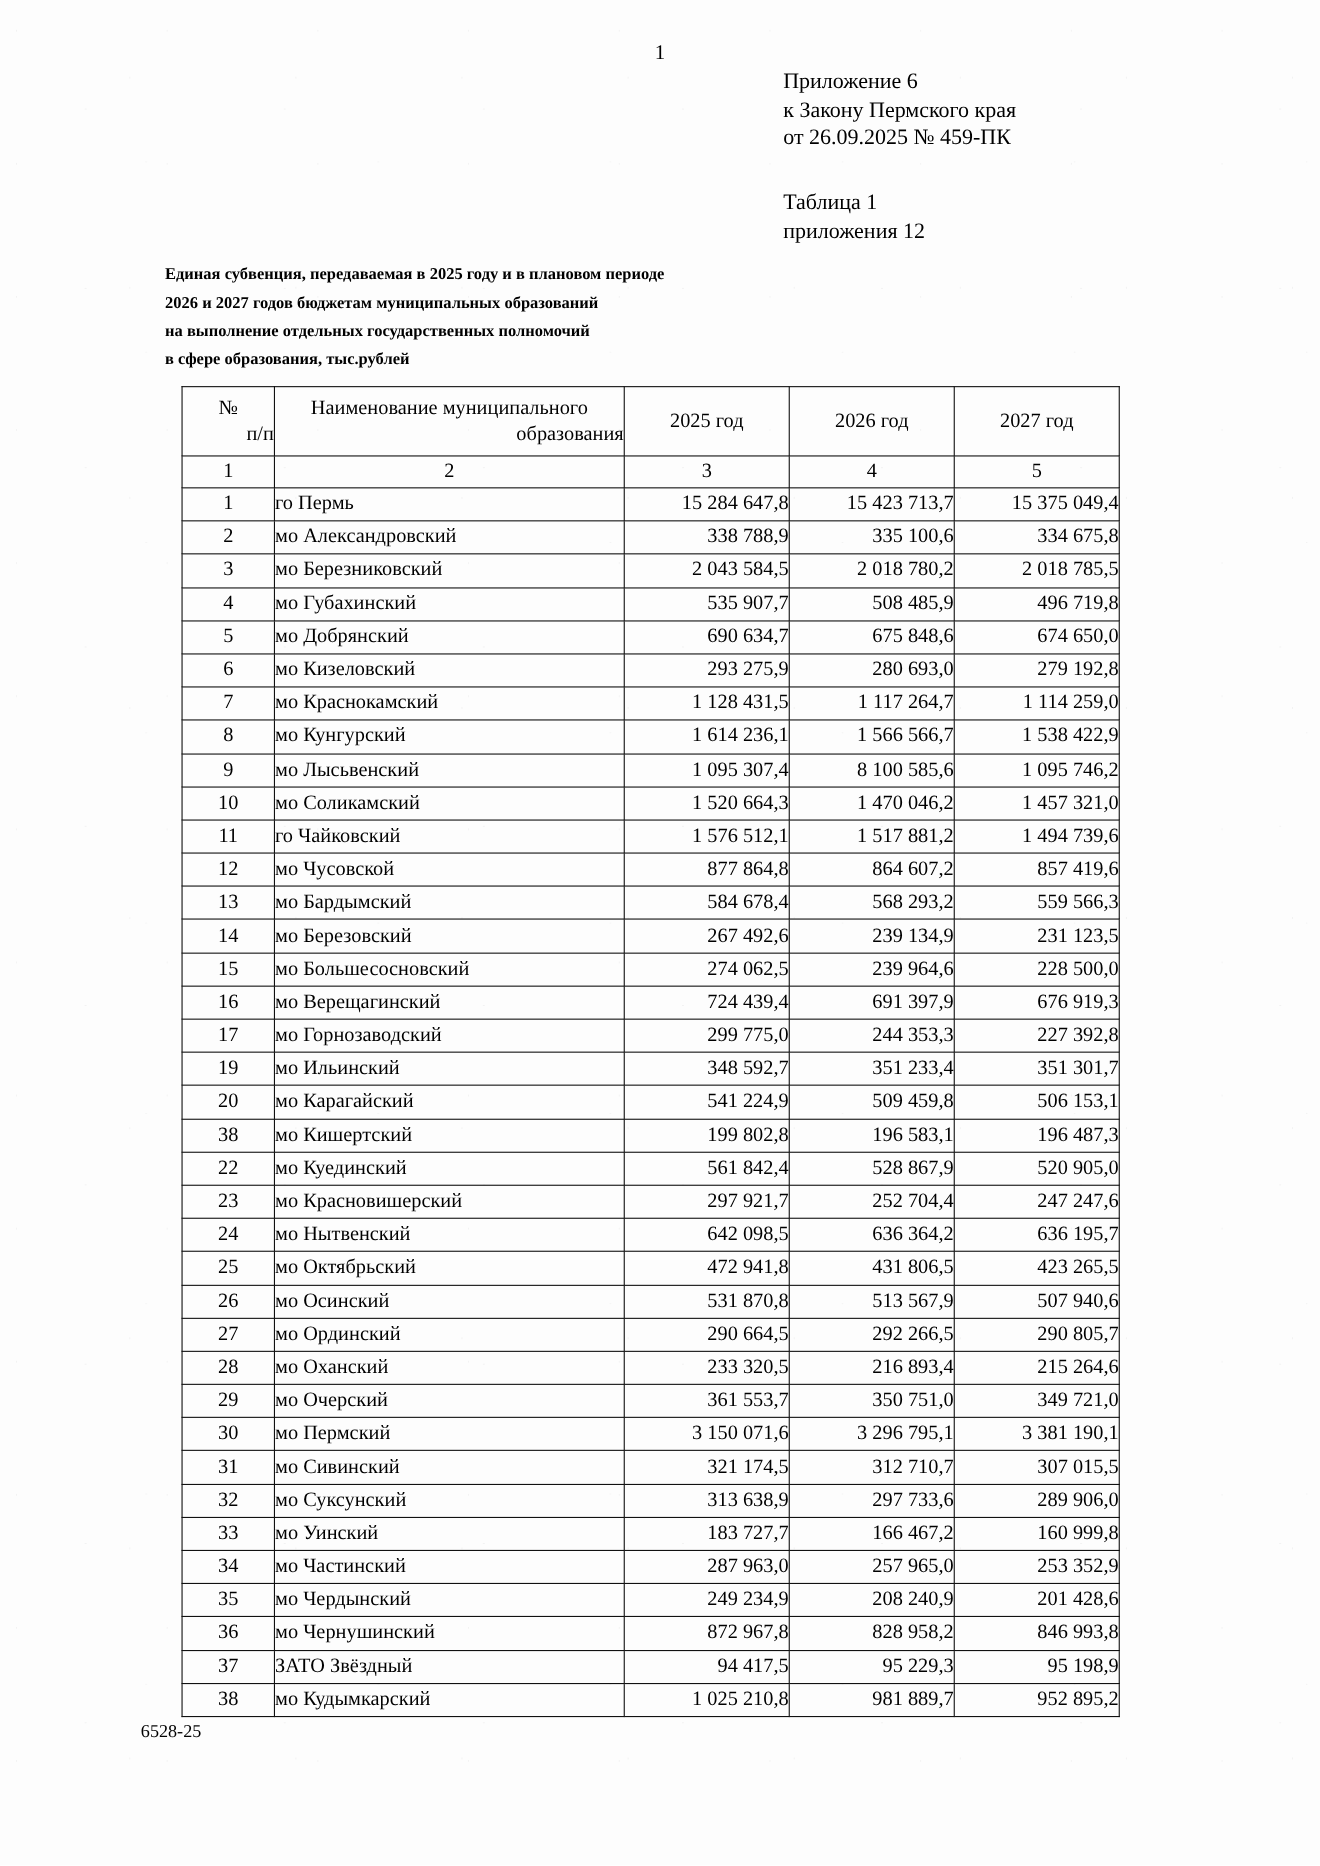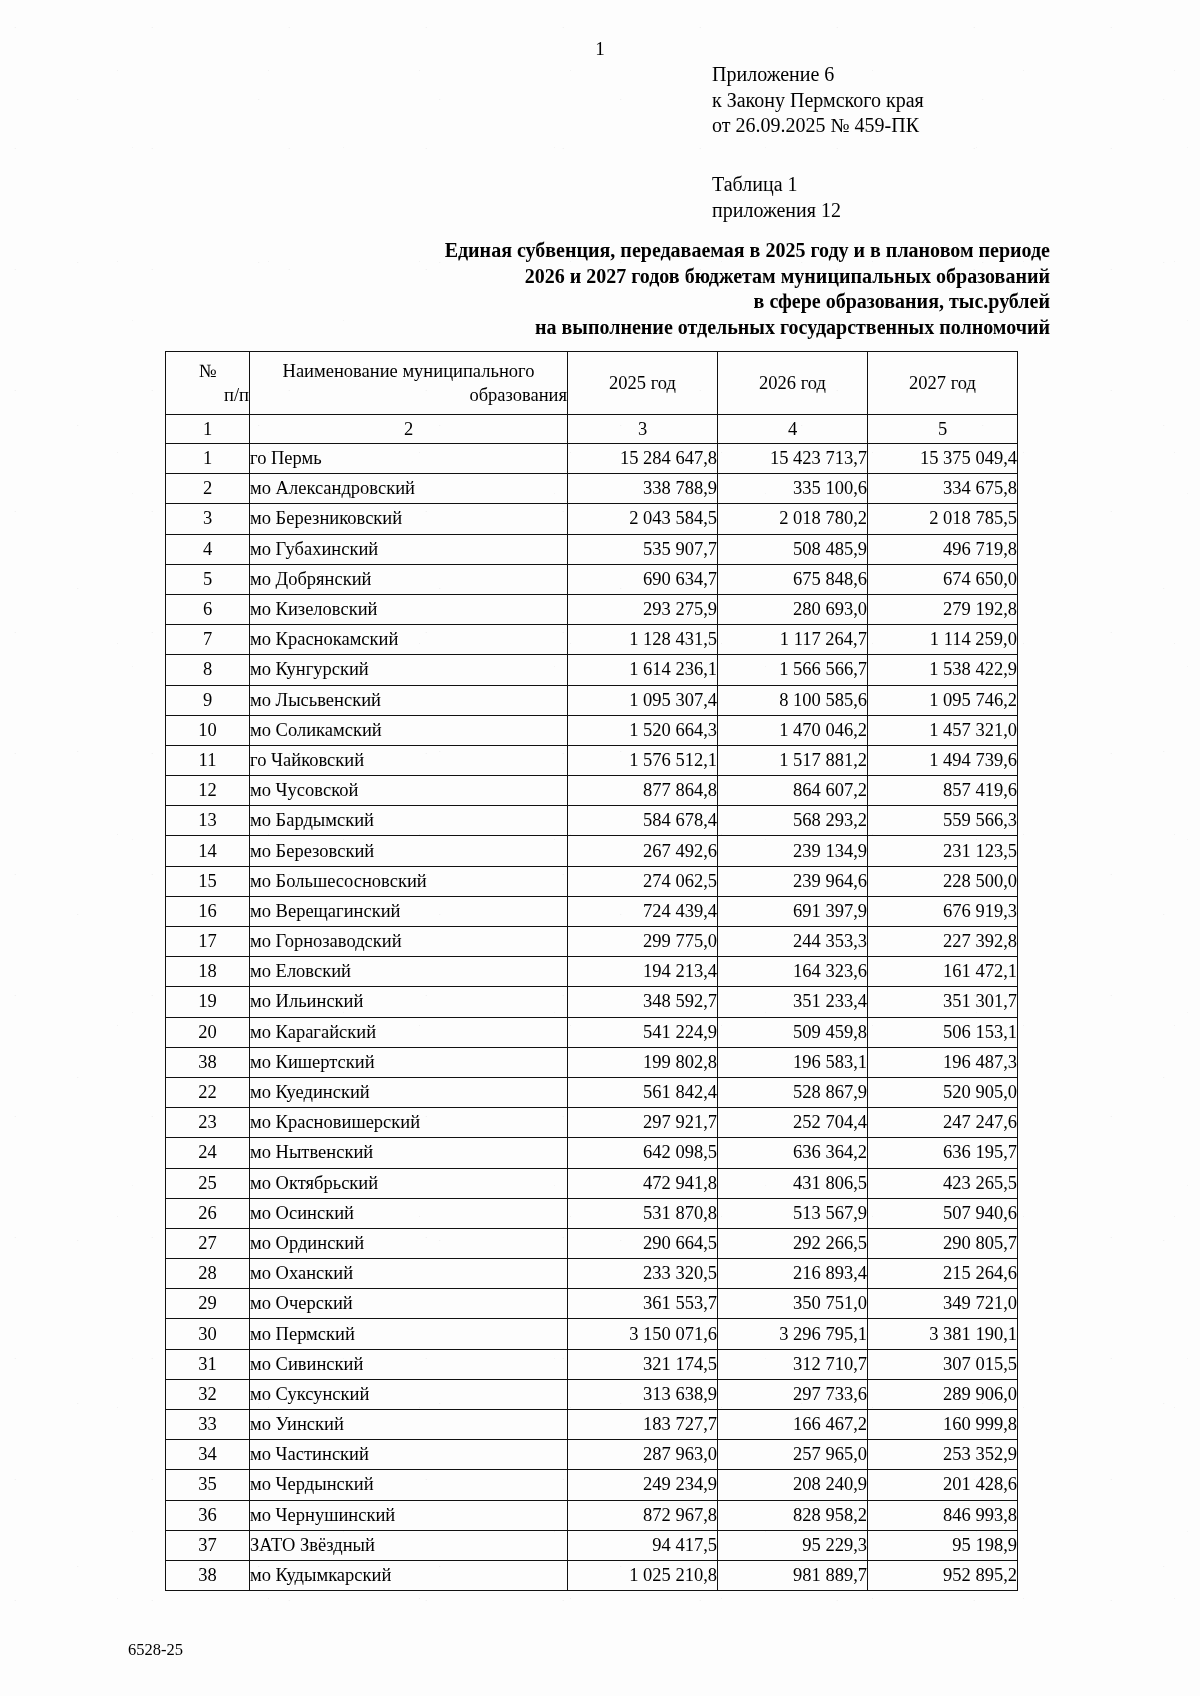--- a/index.html
+++ b/index.html
@@ -56,23 +56,23 @@
     line-height: 25.5px;
     white-space: nowrap;
   }
 
   
   .doc-title {
     position: absolute;
     top: 238px;
     left: 150px;
     width: 900px;
-    text-align: right;
+    text-align: left;
     font-weight: bold;
-    font-size: 20px;
+    font-size: 15px;
     line-height: 25.5px;
   }
   .doc-title div { white-space: nowrap; }
 
   
   .tbl-wrap {
     position: absolute;
     top: 351px;
     left: 165px;
     width: 852px;
@@ -128,21 +128,21 @@
     text-align: right;
     padding-right: 7px;
     font-size: 18.5px;
     white-space: nowrap;
   }
 
   
   .footer-code {
     position: absolute;
     left: 128px;
-    top: 1640px;
+    top: 1564px;
     font-size: 16.5px;
     font-family: "Liberation Serif", "DejaVu Serif", serif;
   }
 
   
   .speckle {
     position: absolute;
     inset: 0;
     pointer-events: none;
     opacity: 0.045;
@@ -170,22 +170,22 @@
   </div>
 
   <div class="table-ref">
     <div>Таблица 1</div>
     <div>приложения 12</div>
   </div>
 
   <div class="doc-title">
     <div>Единая субвенция, передаваемая в 2025 году и в плановом периоде</div>
     <div>2026 и 2027 годов  бюджетам муниципальных образований</div>
+    <div>на выполнение отдельных государственных полномочий</div>
     <div>в сфере образования, тыс.рублей</div>
-    <div>на выполнение отдельных государственных полномочий</div>
   </div>
 
   <div class="tbl-wrap">
     <table class="data">
       <colgroup>
         <col class="c-num">
         <col class="c-name">
         <col class="c-y1">
         <col class="c-y2">
         <col class="c-y3">
@@ -326,27 +326,20 @@
             <td class="cval">676 919,3</td>
           </tr>
           <tr>
             <td class="cnum">17</td>
             <td class="cname">мо Горнозаводский</td>
             <td class="cval">299 775,0</td>
             <td class="cval">244 353,3</td>
             <td class="cval">227 392,8</td>
           </tr>
           <tr>
-            <td class="cnum">18</td>
-            <td class="cname">мо Еловский</td>
-            <td class="cval">194 213,4</td>
-            <td class="cval">164 323,6</td>
-            <td class="cval">161 472,1</td>
-          </tr>
-          <tr>
             <td class="cnum">19</td>
             <td class="cname">мо Ильинский</td>
             <td class="cval">348 592,7</td>
             <td class="cval">351 233,4</td>
             <td class="cval">351 301,7</td>
           </tr>
           <tr>
             <td class="cnum">20</td>
             <td class="cname">мо Карагайский</td>
             <td class="cval">541 224,9</td>

